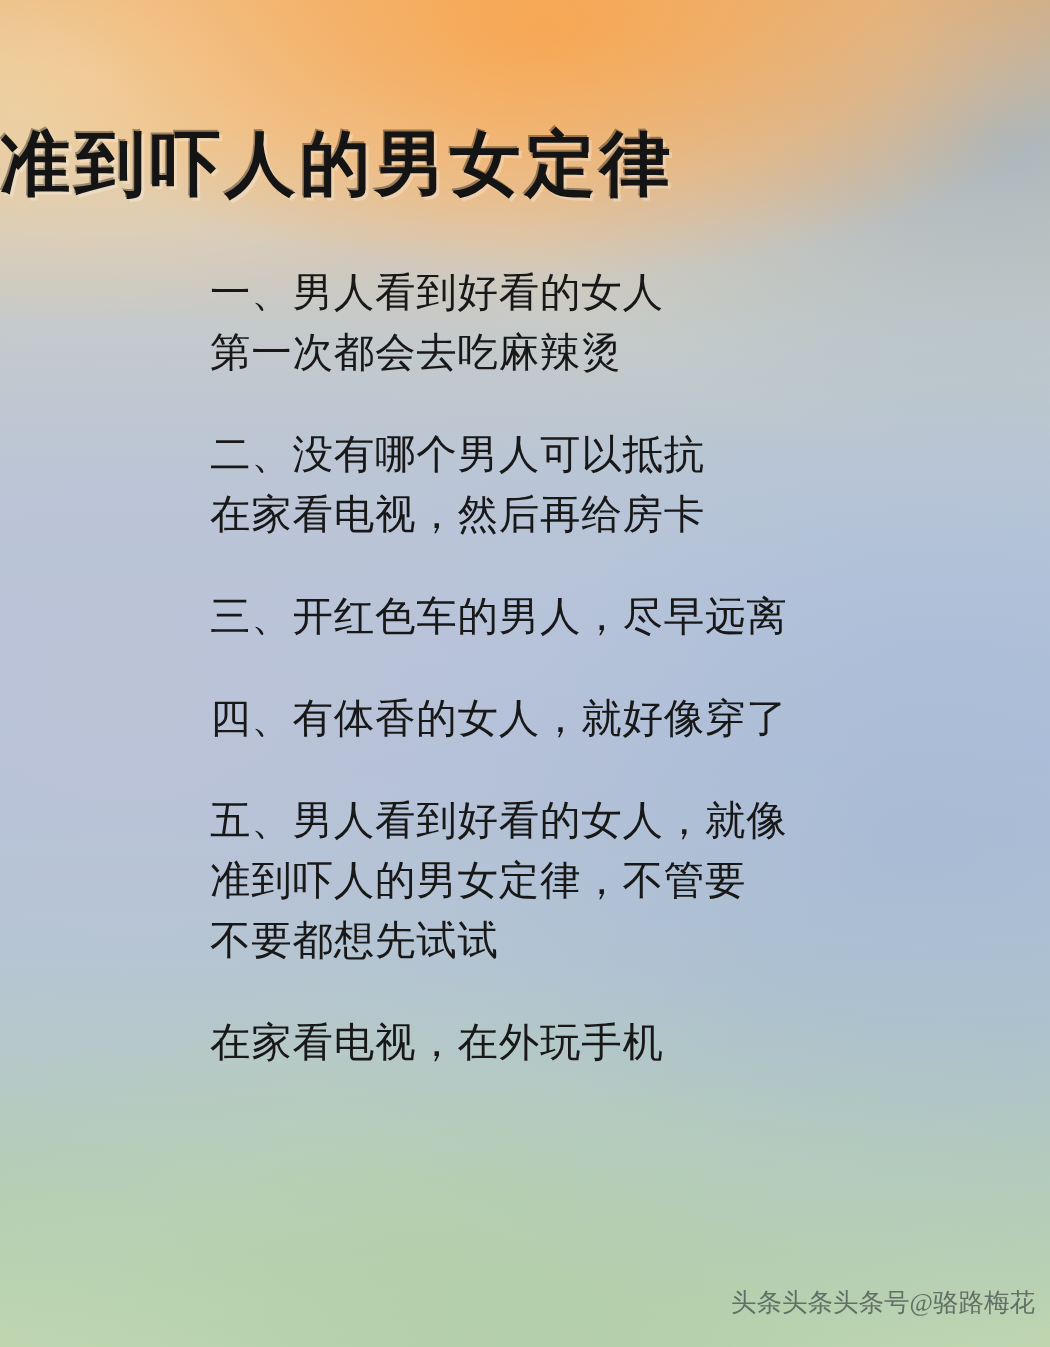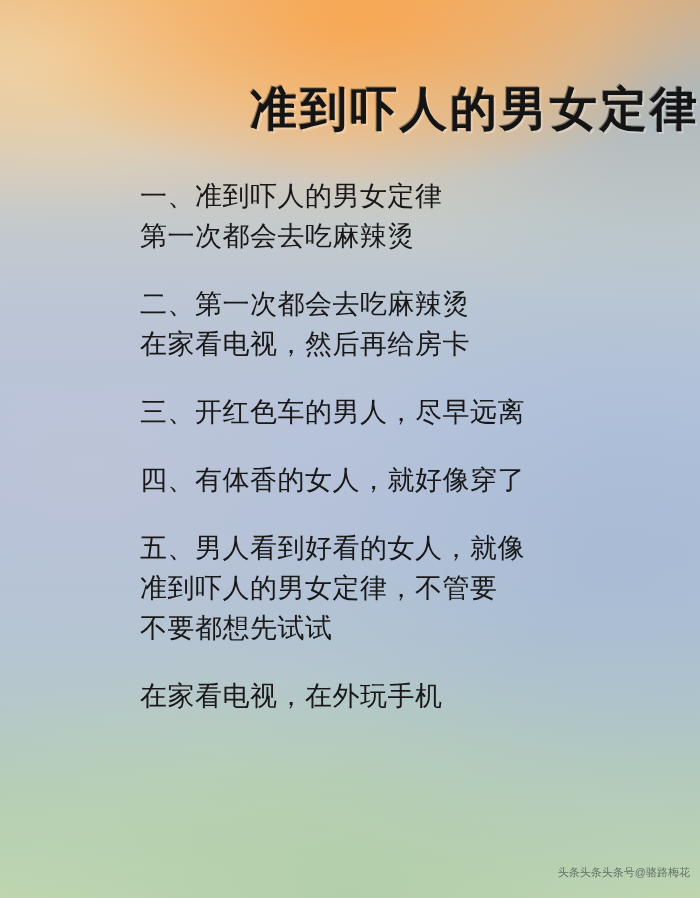--- a/index.html
+++ b/index.html
@@ -37,21 +37,21 @@
         #b2c8c6 77%,
         #b3cdb4 87%,
         #b9d2ae 95%,
         #c2d7ad 100%);
   }
   .title {
     position: absolute;
     top: 78px;
     left: 0;
     width: 700px;
-    text-align: right;
+    text-align: left;
     font-family: "DejaVu Sans", "Liberation Sans", sans-serif;
     font-size: 47px;
     font-weight: bold;
     letter-spacing: 3px;
     color: #141414;
     text-shadow: 2px 2px 0 rgba(255,255,255,0.28), -1px -1px 0 rgba(0,0,0,0.35);
     white-space: nowrap;
   }
   .body-block {
     position: absolute;
@@ -67,43 +67,43 @@
     font-size: 27px;
     line-height: 40px;
     color: #181818;
     letter-spacing: 0.5px;
     white-space: nowrap;
   }
   .watermark {
     position: absolute;
     right: 10px;
     bottom: 18px;
-    font-family: Liberation Sans, sans-serif;
-    font-size: 11px;
+    font-family: Liberation Serif, serif;
+    font-size: 17px;
     color: rgba(60,70,70,0.70);
     white-space: nowrap;
     text-align: center;
   }
 </style>
 </head>
 <body>
 
 <div id="poster">
 
   <div class="title">准到吓人的男女定律</div>
 
   <div class="body-block">
 
     <div class="item">
-      <div class="line">一、准到吓人的男女定律</div>
+      <div class="line">一、男人看到好看的女人</div>
       <div class="line">第一次都会去吃麻辣烫</div>
     </div>
 
     <div class="item">
-      <div class="line">二、第一次都会去吃麻辣烫</div>
+      <div class="line">二、没有哪个男人可以抵抗</div>
       <div class="line">在家看电视，然后再给房卡</div>
     </div>
 
     <div class="item">
       <div class="line">三、开红色车的男人，尽早远离</div>
     </div>
 
     <div class="item">
       <div class="line">四、有体香的女人，就好像穿了</div>
     </div>

